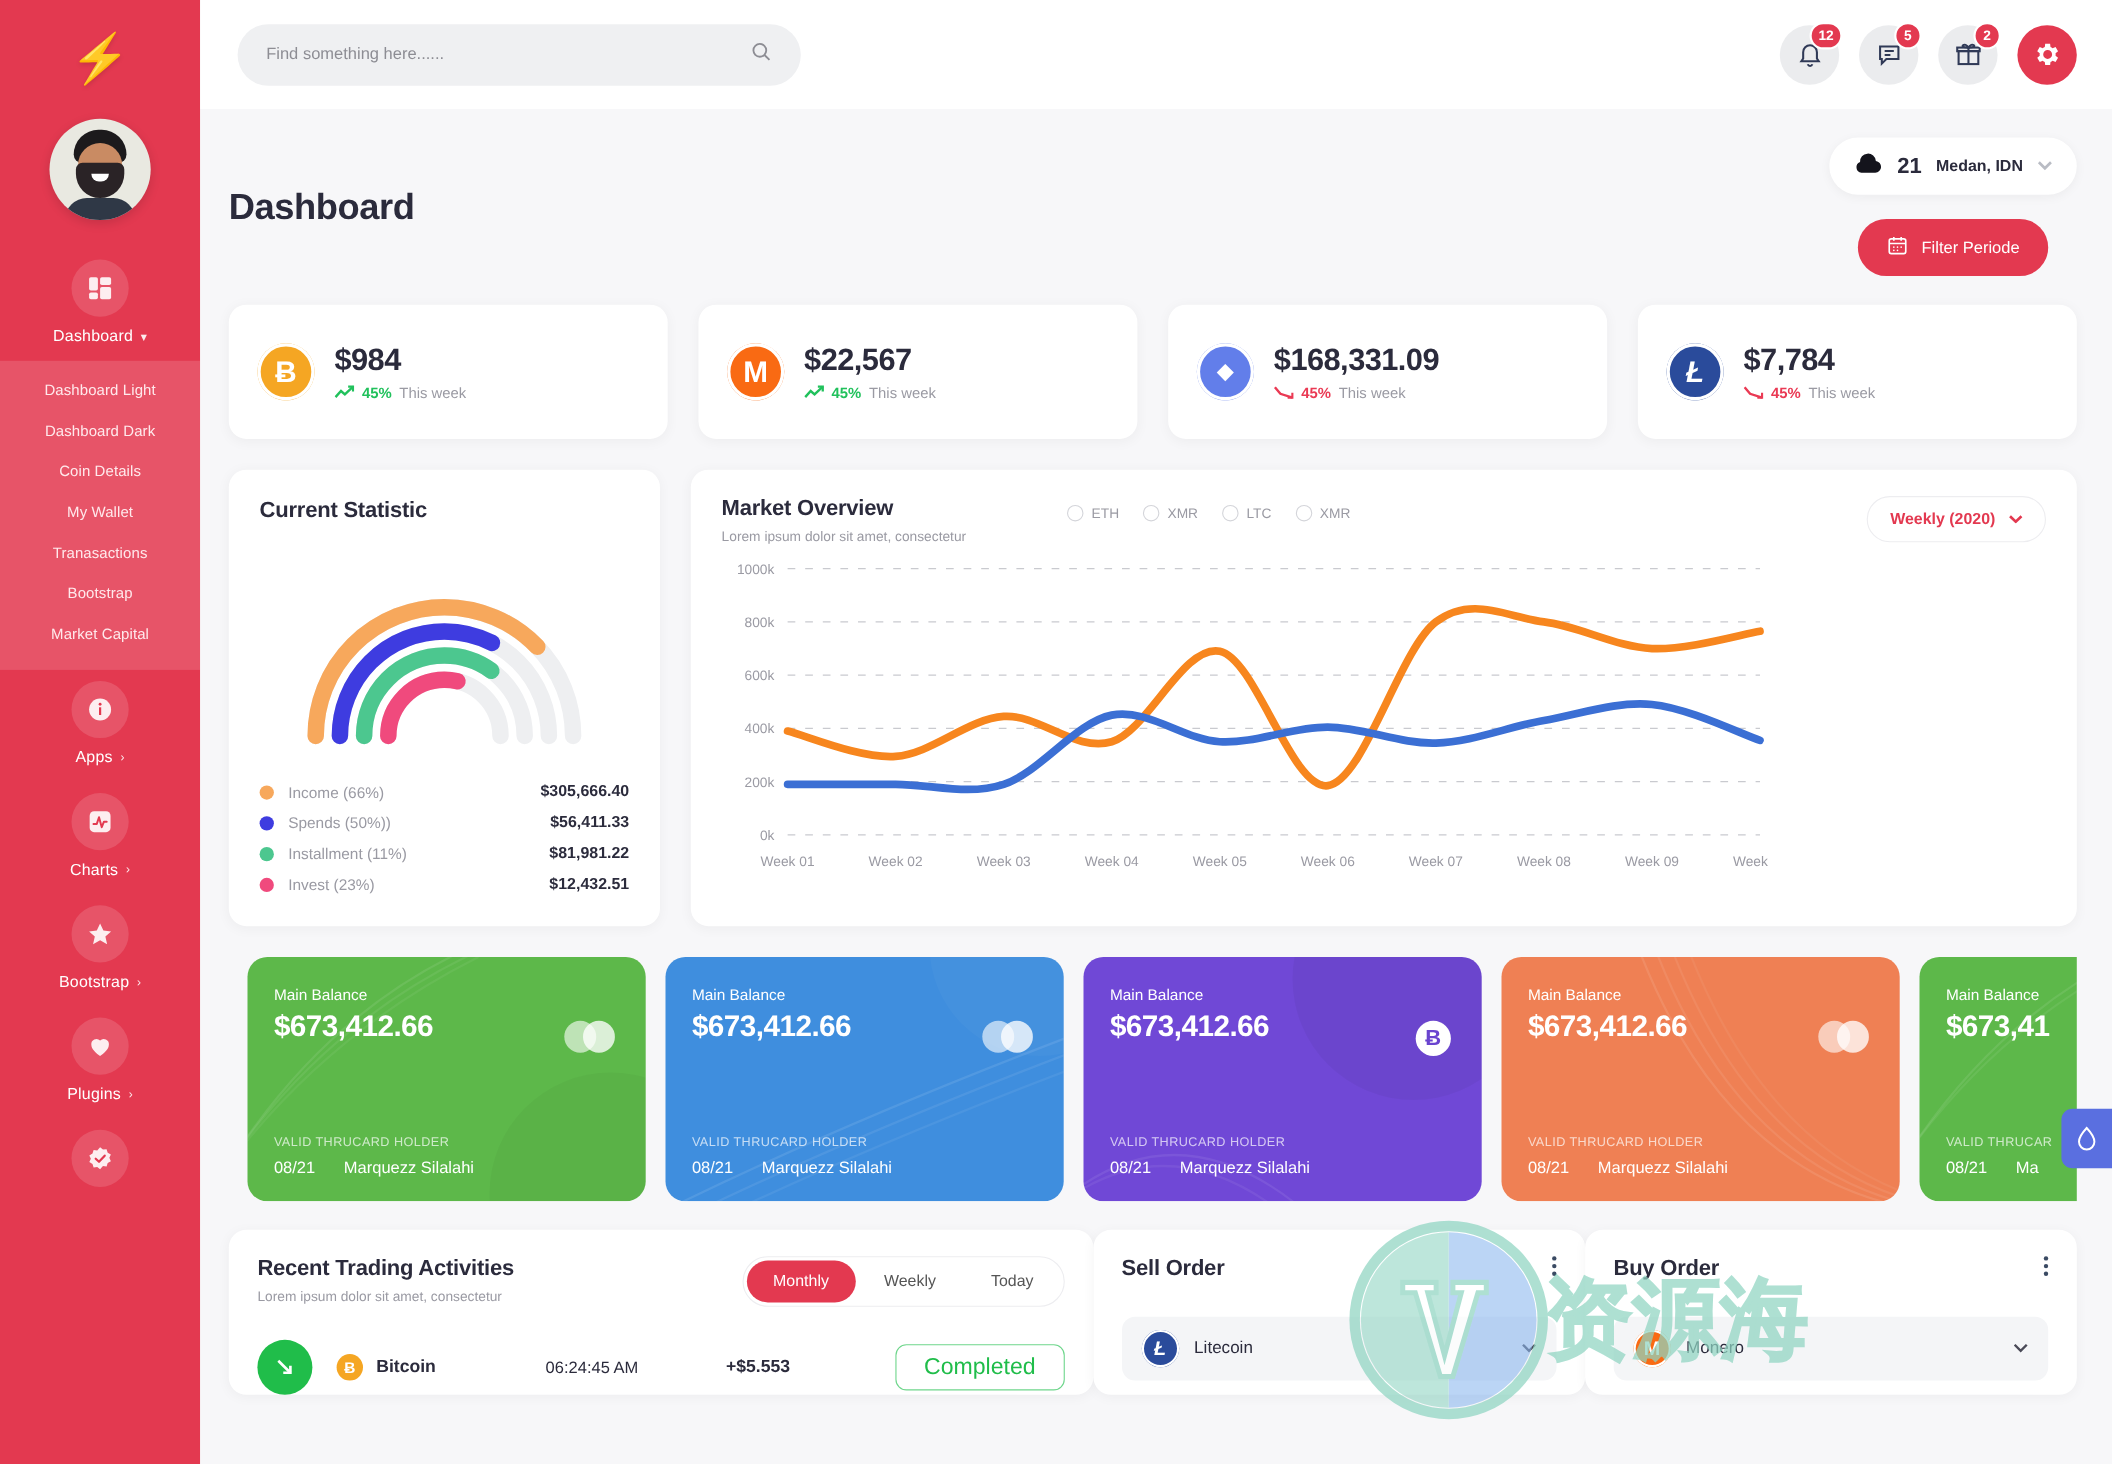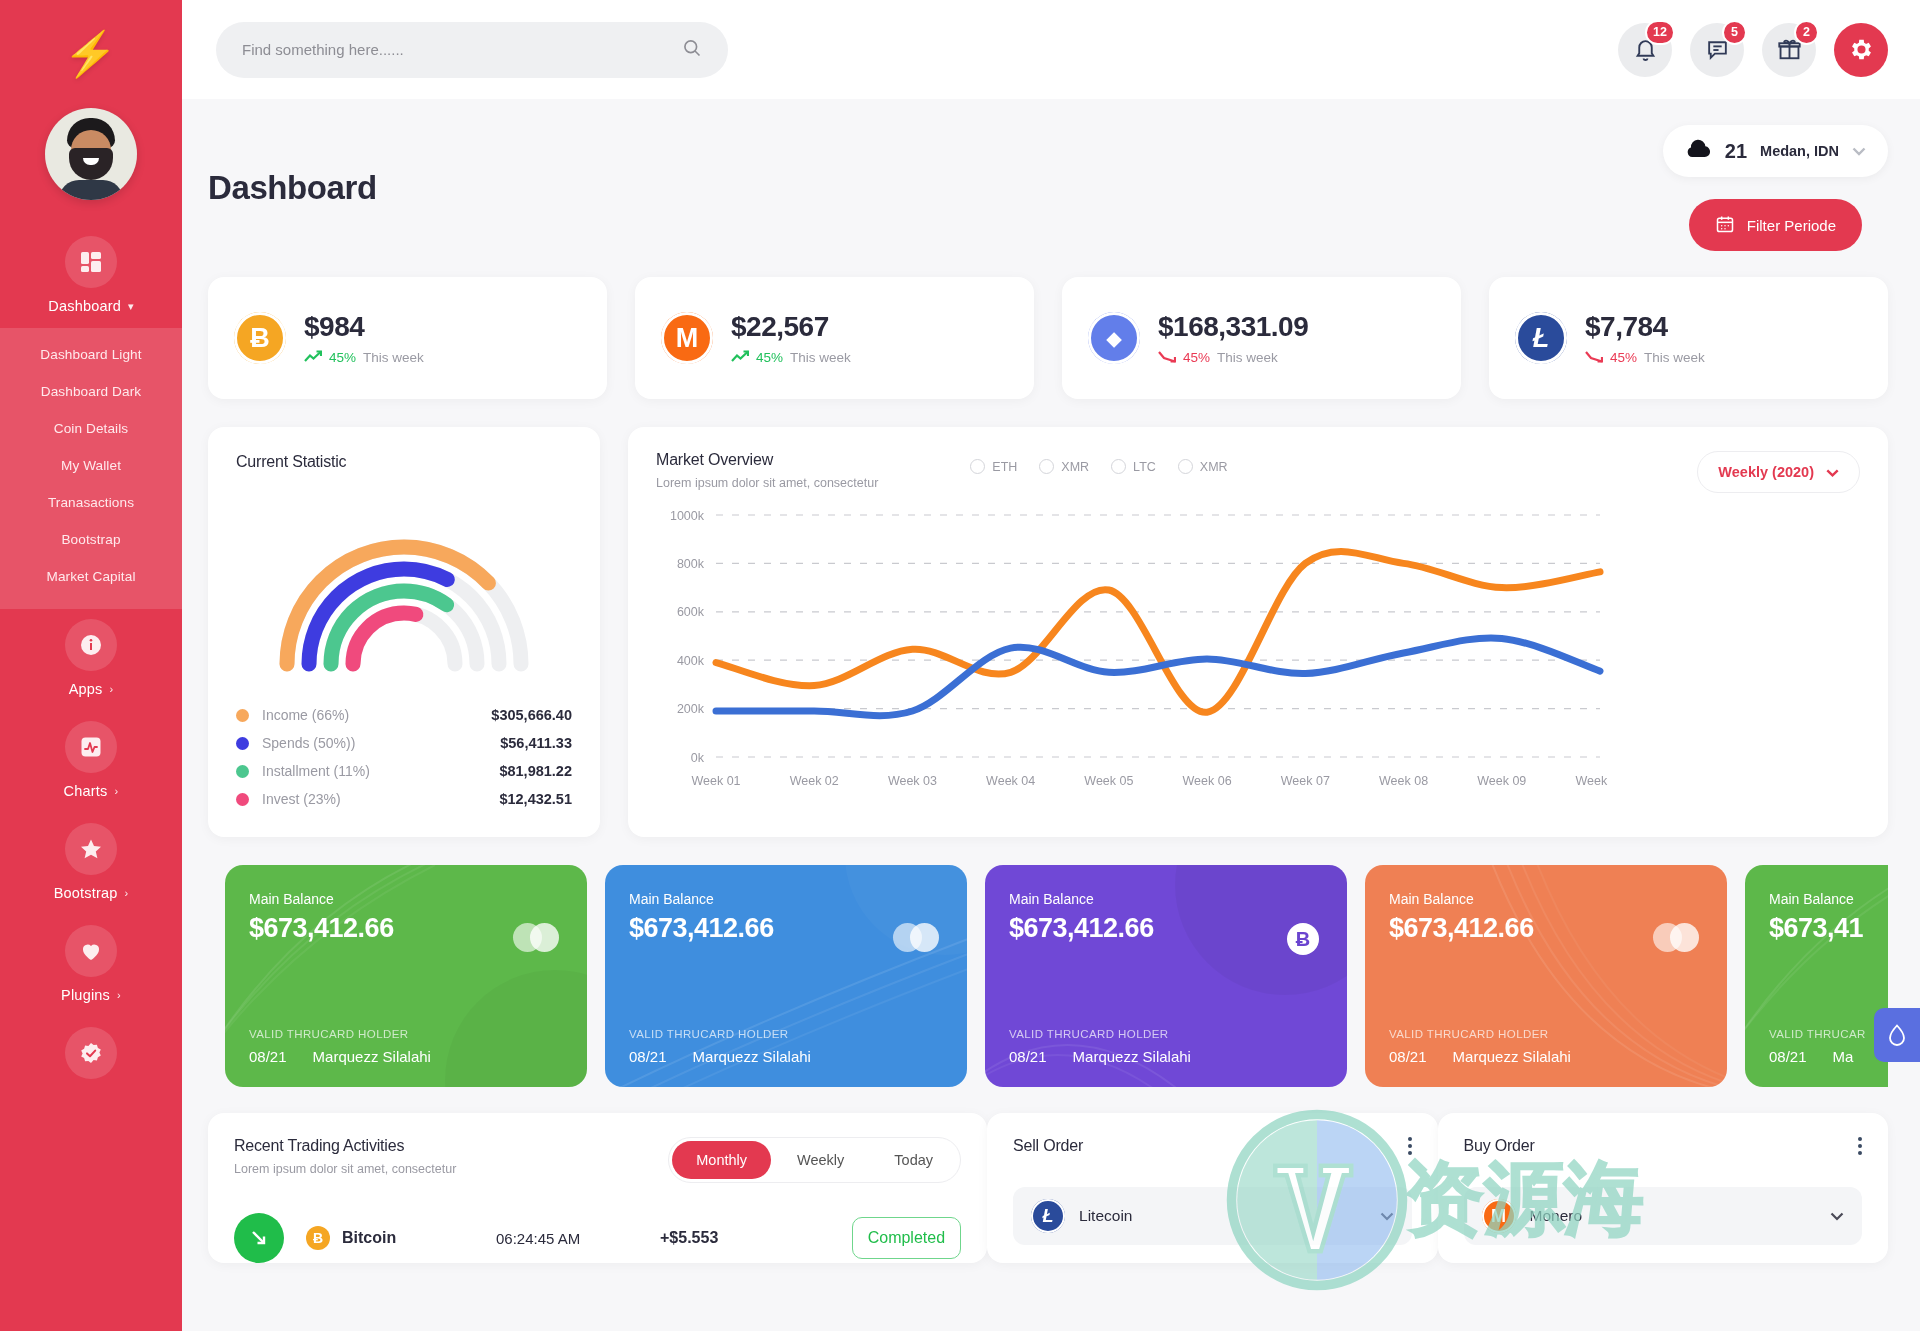--- a/index.html
+++ b/index.html
@@ -118,29 +118,29 @@
   .stat-card {
     flex:1; height: 122px; background:#fff; border-radius: 16px;
     display:flex; align-items:center; gap: 18px; padding: 0 26px;
     box-shadow: 0 2px 12px rgba(0,0,0,.045);
   }
   .coin { width:52px; height:52px; border-radius:50%; display:flex; align-items:center; justify-content:center;
           color:#fff; font-weight:700; font-size: 27px; flex-shrink:0; }
   .coin .ring { width:52px; height:52px; border-radius:50%; border:3px solid #fff; display:flex; align-items:center; justify-content:center; }
   .stat-val { font-size: 28px; font-weight: 700; letter-spacing:-.5px; }
   .stat-sub { display:flex; align-items:center; gap: 7px; margin-top: 7px; font-size: 13.5px; }
-  .stat-sub .pct { font-weight: 400; }
+  .stat-sub .pct { font-weight: 700; }
   .stat-sub .lbl { color:#9a9aa3; }
   .trend svg { width: 18px; height: 13px; fill:none; stroke-width: 2.2; }
 
   
   .mid-row { display:flex; gap: 28px; margin-bottom: 28px; }
   .panel { background:#fff; border-radius: 16px; box-shadow: 0 2px 12px rgba(0,0,0,.045); }
   .cur-stat { width: 392px; padding: 26px 28px 24px 28px; }
-  .panel-title { font-size: 16px; font-weight: 400; letter-spacing:-.2px; }
+  .panel-title { font-size: 20px; font-weight: 700; letter-spacing:-.2px; }
   .panel-sub { font-size: 12.5px; color:#9a9aa3; margin-top: 7px; }
   .gauge-wrap { height: 200px; display:flex; align-items:flex-end; justify-content:center; margin-top: 8px; }
   .legend { margin-top: 22px; }
   .legend-row { display:flex; align-items:center; padding: 6px 0; }
   .dot { width: 13px; height: 13px; border-radius:50%; margin-right: 13px; flex-shrink:0; }
   .legend-lbl { font-size: 14px; color:#9a9aa3; }
   .legend-val { margin-left:auto; font-size: 14.5px; font-weight: 700; }
 
   .market { flex:1; padding: 24px 28px 18px 28px; }
   .market-head { display:flex; align-items:flex-start; }
@@ -191,21 +191,21 @@
   .trade-arrow { width: 50px; height: 50px; border-radius: 50%; background:#20bd4a;
                  display:flex; align-items:center; justify-content:center; }
   .trade-arrow svg { width: 22px; height: 22px; stroke:#fff; fill:none; stroke-width:2.4; }
   .trade-coin { display:flex; align-items:center; gap: 12px; width: 168px; }
   .tc-ic { width: 24px; height:24px; border-radius:50%; background:#f5a623; color:#fff;
            display:flex; align-items:center; justify-content:center; font-size:14px; font-weight:700; }
   .tc-name { font-size: 16px; font-weight: 700; }
   .trade-time { font-size: 15px; width: 142px; }
   .trade-amt { font-size: 16px; font-weight: 700; width: 132px; }
   .trade-status { margin-left:auto; height: 42px; border:1.4px solid #6fd68c; border-radius: 10px;
-                  color:#20bd4a; font-size: 16px; display:flex; align-items:center; padding: 0 15px; }
+                  color:#20bd4a; font-size: 21px; display:flex; align-items:center; padding: 0 25px; }
 
   .order-panel { flex: .57; padding: 24px 26px 0 26px; position: relative; }
   .order-head { display:flex; align-items:flex-start; }
   .kebab { margin-left:auto; display:flex; flex-direction:column; gap:3px; cursor:pointer; }
   .kebab i { width:4px; height:4px; border-radius:50%; background:#3a4a63; display:block; }
   .order-select {
     height: 58px; background:#f4f5f7; border-radius: 12px; margin-top: 32px;
     display:flex; align-items:center; gap: 14px; padding: 0 18px; cursor:pointer;
   }
   .os-name { font-size: 15.5px; }

